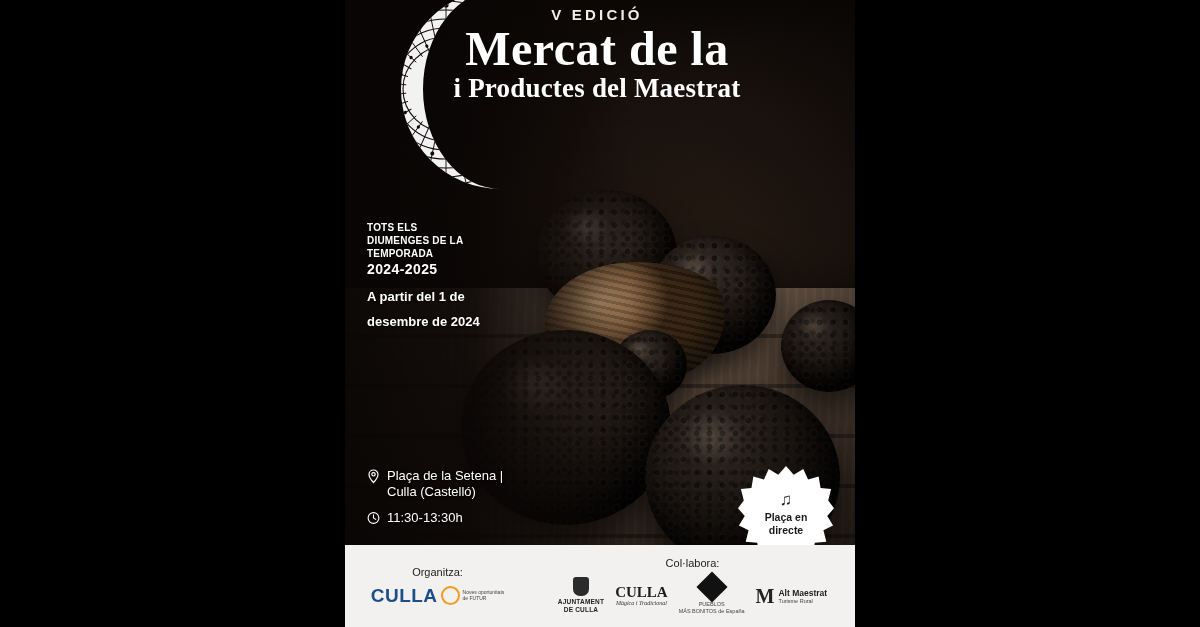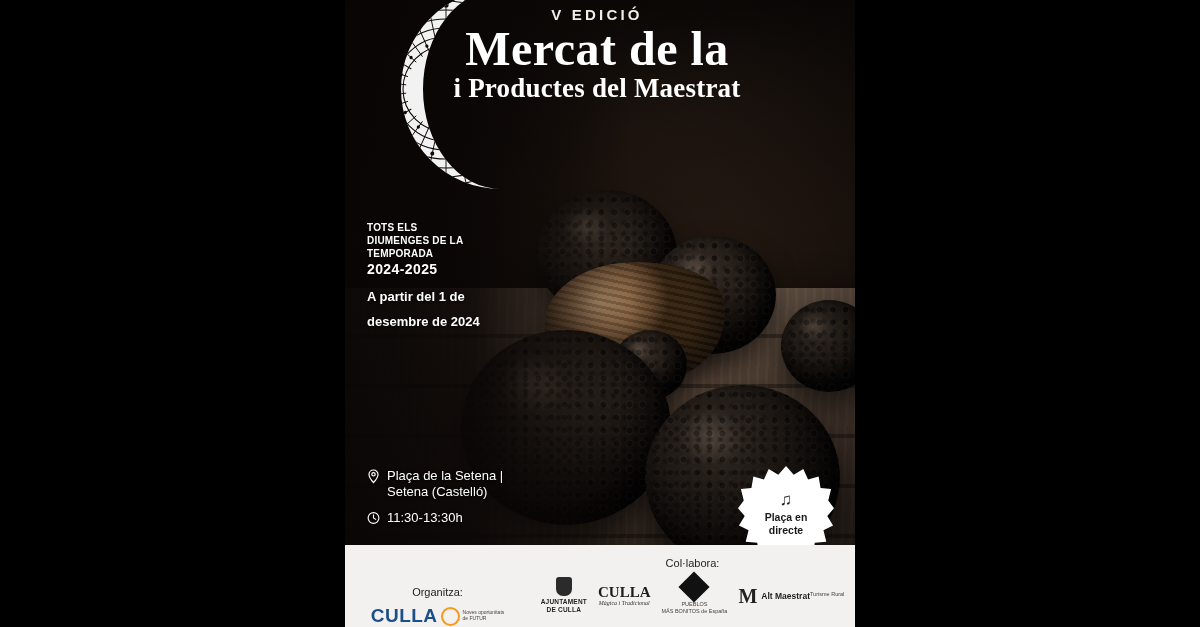--- a/index.html
+++ b/index.html
@@ -90,21 +90,21 @@
     clip-path:polygon(50% 0%,58% 9%,68% 3%,73% 14%,84% 11%,86% 23%,97% 24%,94% 36%,100% 44%,93% 52%,99% 62%,89% 67%,92% 79%,80% 80%,78% 92%,67% 88%,60% 98%,50% 91%,40% 98%,33% 88%,22% 92%,20% 80%,8% 79%,11% 67%,1% 62%,7% 52%,0% 44%,6% 36%,3% 24%,14% 23%,16% 11%,27% 14%,32% 3%,42% 9%);
     filter:drop-shadow(0 3px 6px rgba(0,0,0,.5));}
   .badge .inner{position:absolute;inset:0;display:flex;flex-direction:column;align-items:center;justify-content:center;color:#1a1a1a;}
   .badge .note{font-size:17px;line-height:1;margin-bottom:3px;color:#1d1d1d;}
   .badge .bt{font-size:10.5px;font-weight:700;line-height:1.25;text-align:center;}
 
   
   .footer{position:absolute;left:0;right:0;bottom:0;height:82px;background:#f3f1ef;display:flex;}
   .fcol{display:flex;flex-direction:column;align-items:center;justify-content:center;}
   .fcol .cap{font-size:11px;color:#222;margin-bottom:7px;font-weight:400;}
-  .org{width:185px;justify-content:flex-end;}
+  .org{width:185px;}
   .col{flex:1;}
   .logos{display:flex;align-items:center;gap:11px;}
 
   .culla-logo{display:flex;align-items:center;gap:3px;}
   .culla-word{font-size:19px;font-weight:700;color:#1b4f8a;letter-spacing:.5px;font-family:"Liberation Sans",sans-serif;}
   .culla-sub{font-size:5px;color:#444;line-height:1.15;max-width:52px;}
   .ring{width:15px;height:15px;border:2px solid #f59a1e;border-radius:50%;}
 
   .lg{display:flex;flex-direction:column;align-items:center;justify-content:center;color:#222;}
   .lg .nm{font-size:6.5px;font-weight:700;letter-spacing:.2px;text-align:center;line-height:1.2;}
@@ -375,21 +375,21 @@
     <div class="place">
       <div class="row">
         <span class="ic">
           <svg width="13" height="15" viewBox="0 0 13 15">
               <path d="M6.5 1C3.9 1 2 3 2 5.4c0 3.2 4.5 8.1 4.5 8.1S11 8.6 11 5.4C11 3 9.1 1 6.5 1z" fill="none" stroke="#fff" stroke-width="1.2"></path>
               <circle cx="6.5" cy="5.3" r="1.7" fill="none" stroke="#fff" stroke-width="1.2"></circle>
             </svg>
         </span>
         <span class="txt">
           <span>Plaça de la Setena |</span><br>
-          <span>Setena (Castelló)</span>
+          <span>Culla (Castelló)</span>
         </span>
       </div>
       <div class="row">
         <span class="ic">
           <svg width="13" height="14" viewBox="0 0 14 14">
               <circle cx="7" cy="7" r="5.8" fill="none" stroke="#fff" stroke-width="1.2"></circle>
               <path d="M7 3.6V7l2.4 1.5" fill="none" stroke="#fff" stroke-width="1.2" stroke-linecap="round"></path>
             </svg>
         </span>
         <span class="txt">11:30-13:30h</span>
@@ -436,21 +436,21 @@
           </div>
 
           <div class="lg">
             <span class="diamond"></span>
             <span class="nm2">PUEBLOS</span>
             <span class="nm2">MÁS BONITOS de España</span>
           </div>
 
           <div class="lg" style="flex-direction:row;gap:4px;align-items:center">
             <span class="mlogo">M</span>
-            <span style="display:flex;flex-direction:row;align-items:flex-start">
+            <span style="display:flex;flex-direction:column;align-items:flex-start">
               <span class="alt">Alt Maestrat</span>
               <span class="altsub">Turisme Rural</span>
             </span>
           </div>
 
         </div>
       </div>
     </div>
 
   </div>

